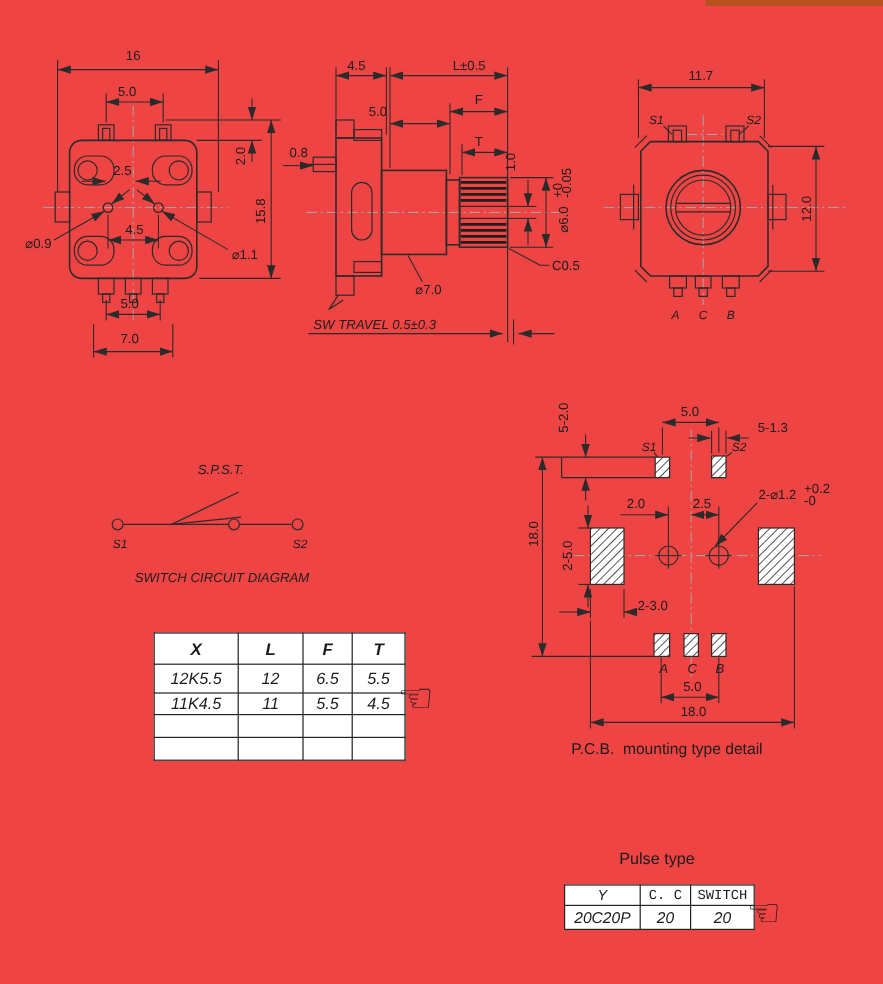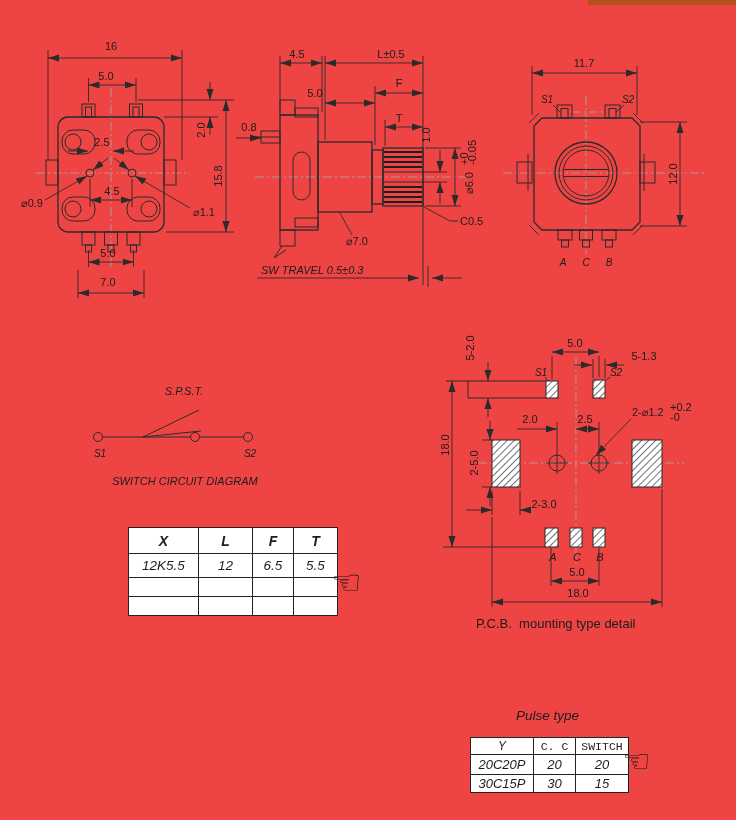--- a/index.html
+++ b/index.html
@@ -20,21 +20,21 @@
   .spec-table td,.spec-table th{border:1.6px solid #222;text-align:center;vertical-align:middle;
       padding:0;font-style:italic;overflow:hidden;}
   #xlft-table{left:128px;top:527px;width:205px;}
   #xlft-table th{font-size:14px;font-weight:bold;}
   #xlft-table td{font-size:13.5px;text-align:center;}
   #pulse-table{left:470px;top:737px;width:155px;}
   #pulse-table th{font-size:12px;font-weight:normal;}
   #pulse-table td{font-size:13px;}
   #pulse-table th.plain{font-style:normal;font-size:11.5px;font-family:Liberation Mono, monospace;}
   #pulse-title{position:absolute;left:470px;top:708px;width:155px;text-align:center;
-      font-style:italic;font-size:13.5px;}
+      font-size:13.5px;}
   .hand{position:absolute;font-family:"DejaVu Sans",sans-serif;color:#1a1a1a;line-height:1;}
 </style>
 </head>
 <body>
 
 <div id="page">
 
   <div class="accent-bar"></div>
 
   <svg class="dwg" style="left:8px;top:30px" width="262" height="272" viewBox="0 0 262 272">
@@ -418,20 +418,26 @@
       <th style="width:53px">L</th>
       <th style="width:40px">F</th>
       <th style="width:43px">T</th>
     </tr>
     <tr style="height:24px">
       <td>12K5.5</td>
       <td>12</td>
       <td>6.5</td>
       <td>5.5</td>
     </tr>
+    <tr style="height:18px">
+      <td>11K4.5</td>
+      <td>11</td>
+      <td>5.5</td>
+      <td>4.5</td>
+    </tr>
     <tr style="height:19px">
       <td></td>
       <td></td>
       <td></td>
       <td></td>
     </tr>
     <tr style="height:19px">
       <td></td>
       <td></td>
       <td></td>
@@ -447,22 +453,17 @@
         <tr style="height:17px">
       <th style="width:62px">Y</th>
       <th style="width:41px" class="plain">C. C</th>
       <th style="width:52px" class="plain">SWITCH</th>
     </tr>
     <tr style="height:20px">
       <td>20C20P</td>
       <td>20</td>
       <td>20</td>
     </tr>
-    <tr style="height:18px">
-      <td>30C15P</td>
-      <td>30</td>
-      <td>15</td>
-    </tr>
   </tbody>
     </table>
   <div class="hand" style="left:622px;top:745px;font-size:32px">☜</div>
 
 </div>
 
 </body></html>

